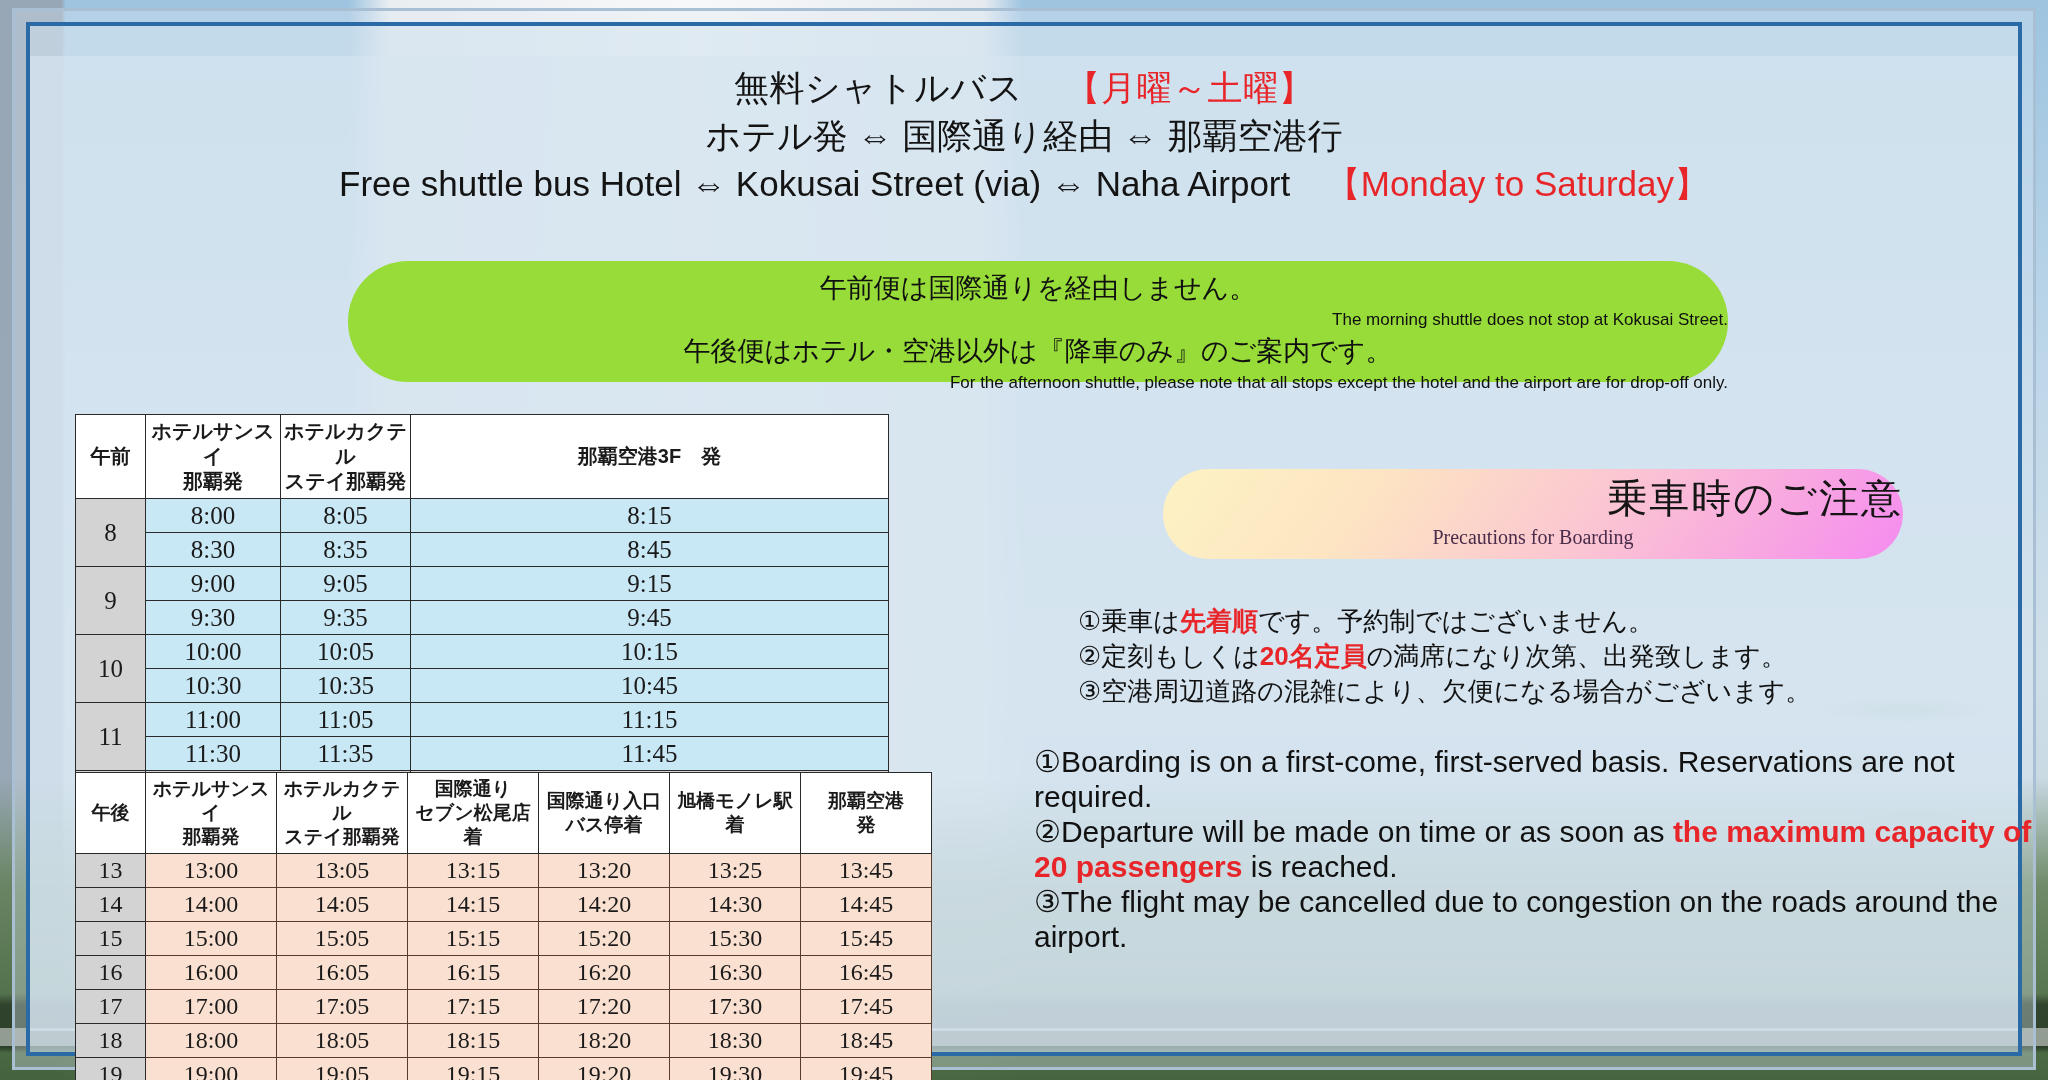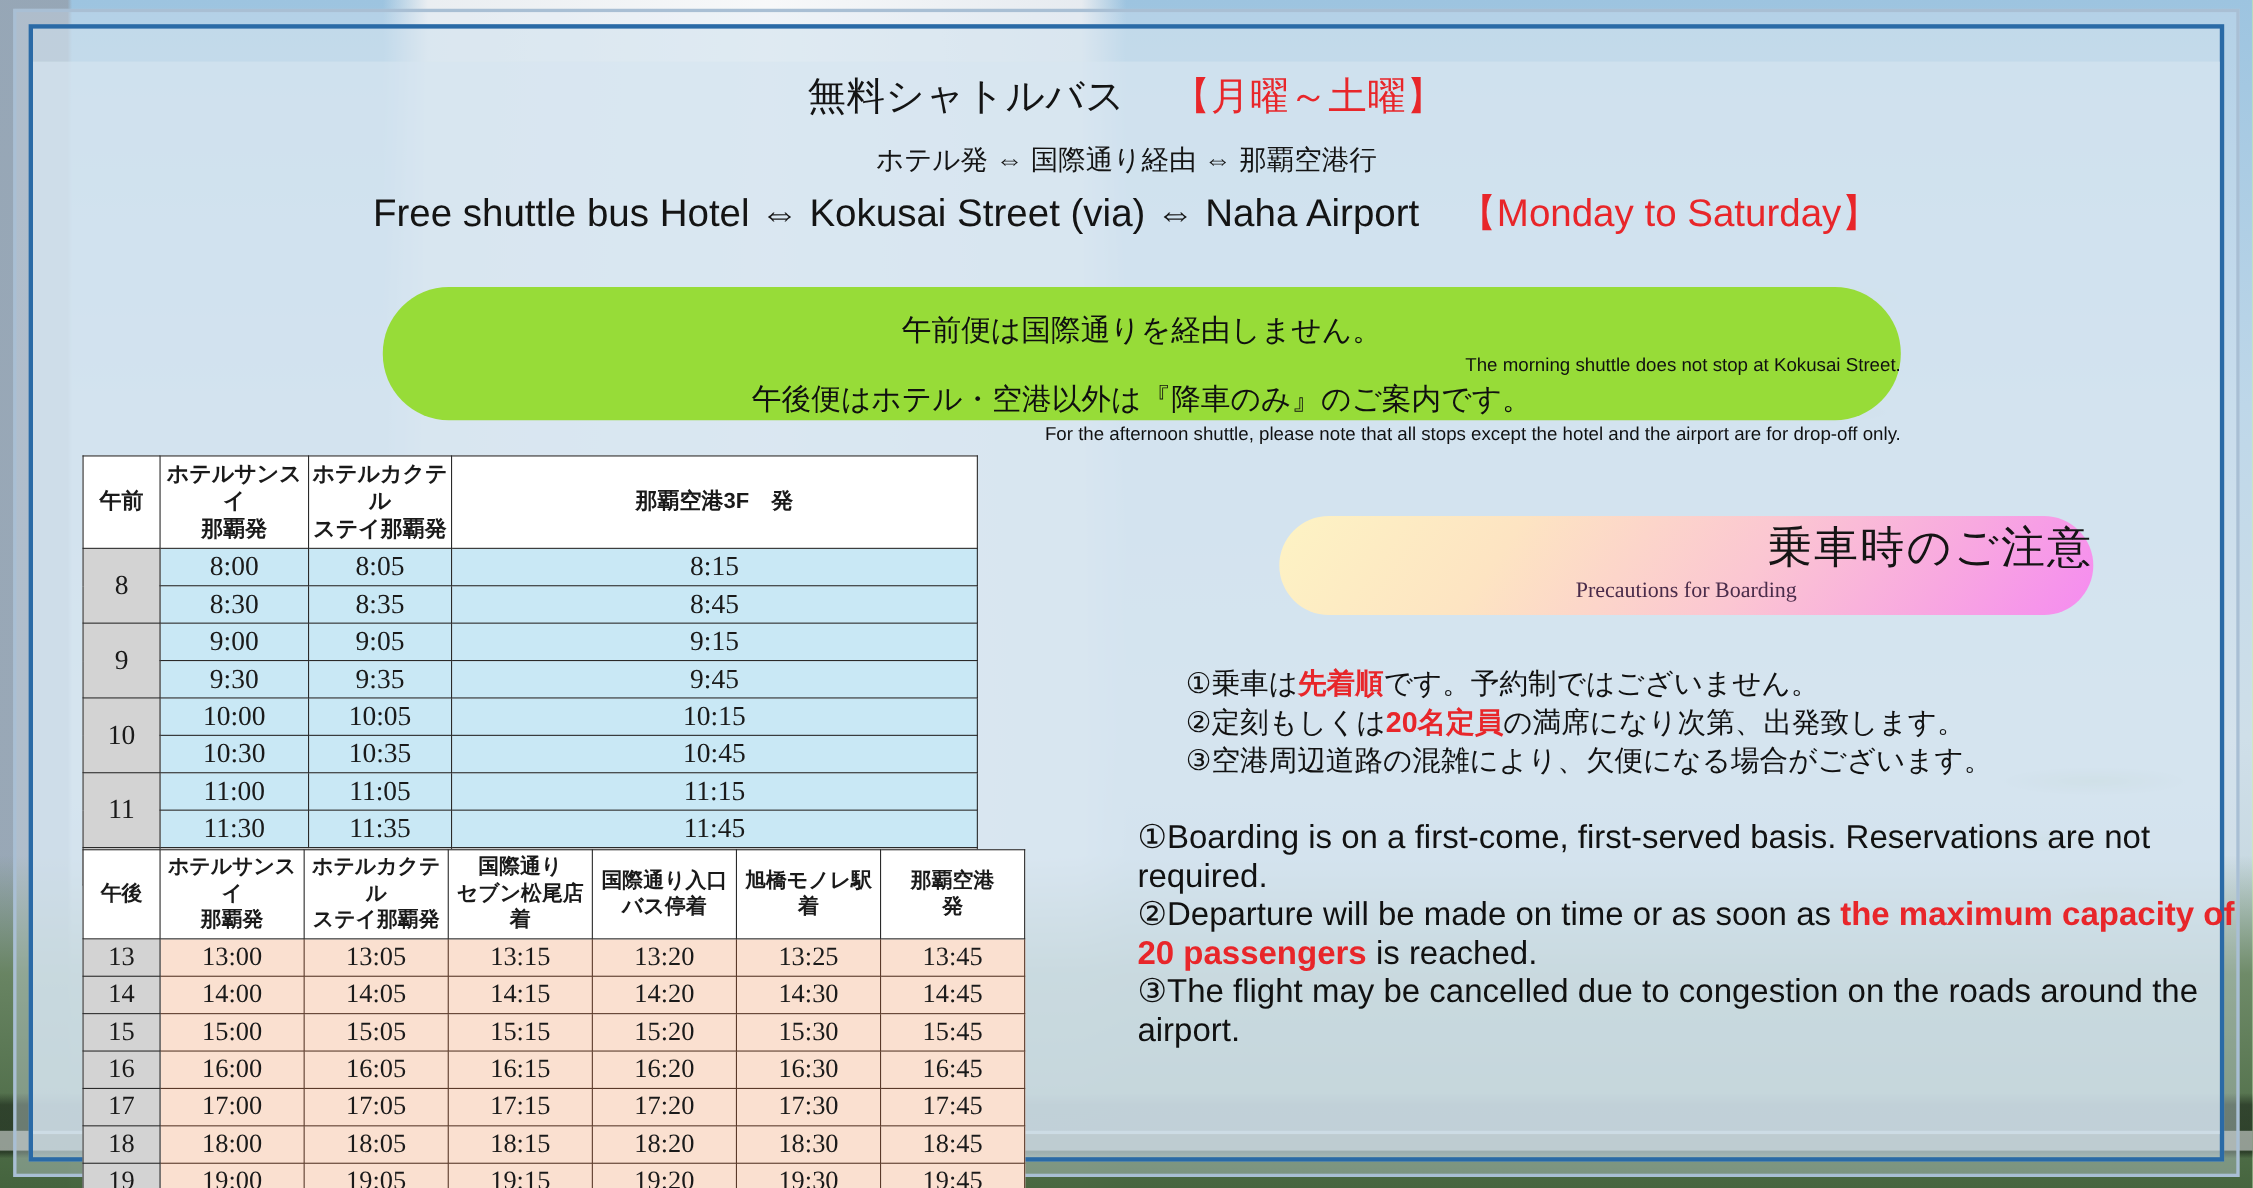--- a/index.html
+++ b/index.html
@@ -9,21 +9,21 @@
     height: 1080px;
     overflow: hidden;
     font-family: "Liberation Sans", "DejaVu Sans", sans-serif;
   }
 
   
   #slide {
     position: relative;
     width: 2048px;
     height: 1080px;
-    background: #bef264;
+    background: #fde047;
     overflow: hidden;
   }
 
   .photo {
     position: absolute;
     inset: 0;
     background:
       
       linear-gradient(to bottom,
         rgba(0,0,0,0) 0%, rgba(0,0,0,0) 92%,
@@ -95,41 +95,40 @@
     text-align: center;
     color: #141414;
   }
   .hline1 {
     font-size: 35px;
     line-height: 48px;
     letter-spacing: 0.5px;
     white-space: nowrap;
   }
   .hline2 {
-    font-size: 25px;
+    font-size: 35px;
     line-height: 48px;
     white-space: nowrap;
-    margin-top: 10px;
   }
   .hline3 {
     font-size: 35px;
     line-height: 48px;
     white-space: nowrap;
   }
   .red { color: #e8262a; }
 
   
   .notice {
     position: absolute;
     left: 318px; top: 205px;
     width: 1380px; height: 121px;
     background: #97dc38;
     border-radius: 60px;
     text-align: center;
-    padding-top: 20px;
+    padding-top: 8px;
   }
   .notice .jp {
     font-size: 27px;
     line-height: 38px;
     color: #101010;
     font-weight: 500;
   }
   .notice .en {
     font-size: 17px;
     line-height: 25px;

